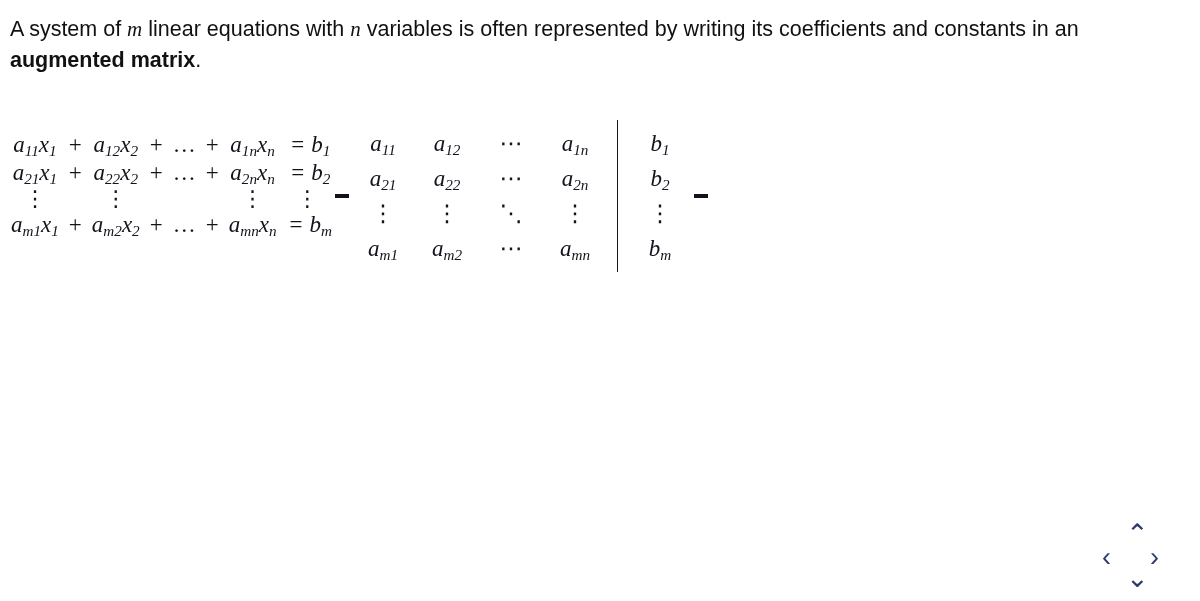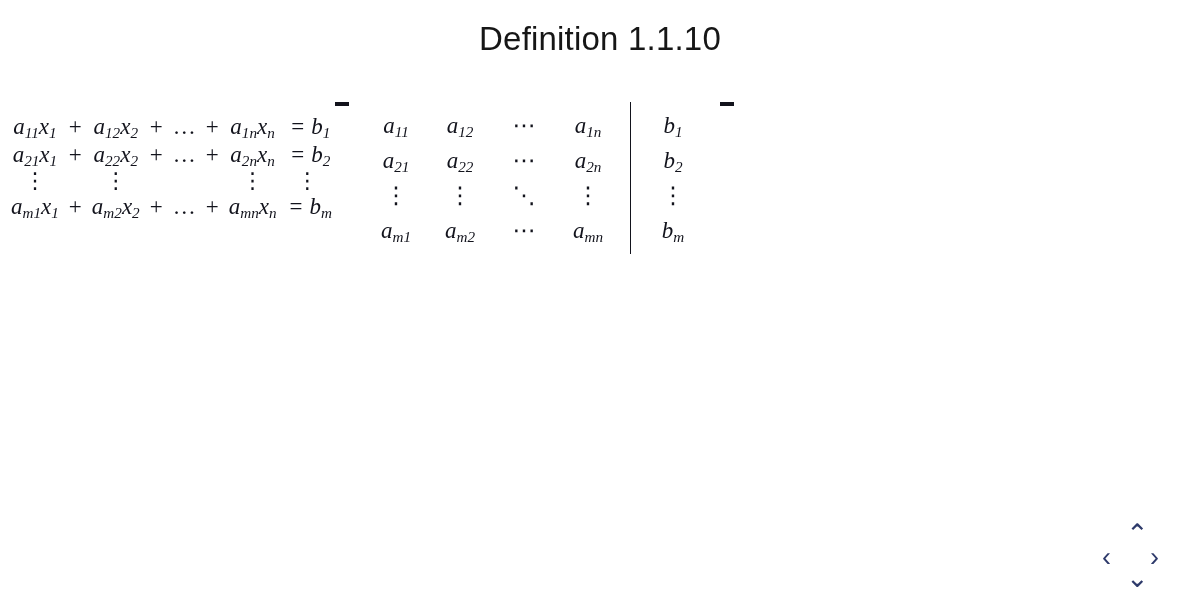--- a/index.html
+++ b/index.html
@@ -89,23 +89,22 @@
     line-height: 1;
     padding: 4px 0 6px 0;
     font-family: "Liberation Serif", serif;
   }
   .vdots::before { content: "\22EE"; font-size: 22px; }
 
   
   .matrix-wrap {
     margin-top: 22px;
     display: flex;
-    align-items: flex-start;
+    align-items: center;
     font-size: 23px;
-    gap: 13px;
   }
   .bracket {
     width: 14px;
     border-top: 2px solid #12131c;
     border-bottom: 2px solid #12131c;
     box-sizing: border-box;
   }
   .bracket.left {
     border-left: 2px solid #12131c;
     margin-right: 4px;
@@ -158,22 +157,24 @@
   .nav-up    { left: 30px; top: 0px; }
   .nav-left  { left: 6px;  top: 23px; }
   .nav-right { left: 54px; top: 23px; }
   .nav-down  { left: 30px; top: 44px; }
 </style>
 </head>
 <body>
 
 <div class="page">
 
-  <div class="title">Definition 1.1.10</div>
-
+
+  <p class="body-text">
+    <span>A system of </span><span class="mi">m</span><span> linear equations with </span><span class="mi">n</span><span> variables is often represented by writing its coefficients and constants in an </span><b>augmented matrix</b><span>.</span>
+  </p>
 
   <div class="math-area">
 
     <div class="eq-system">
 
       <span class="cell"><span class="var">a</span><sub>11</sub><span class="var">x</span><sub>1</sub></span>
       <span class="cell op">+</span>
       <span class="cell"><span class="var">a</span><sub>12</sub><span class="var">x</span><sub>2</sub></span>
       <span class="cell op">+</span>
       <span class="cell">…</span>

